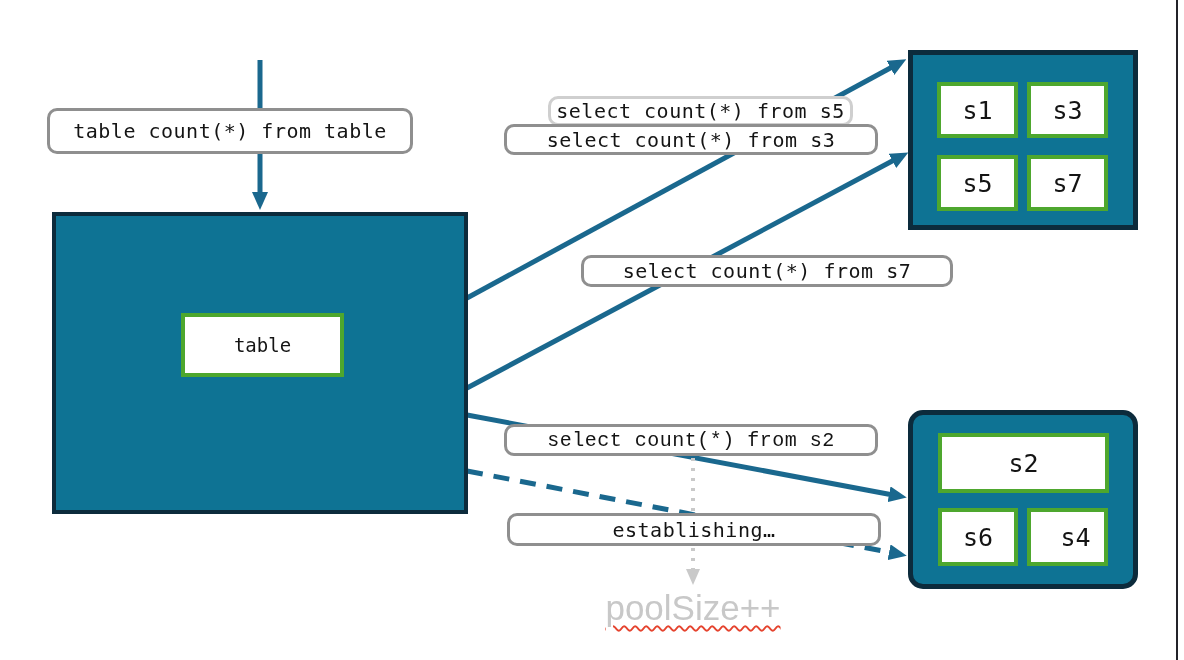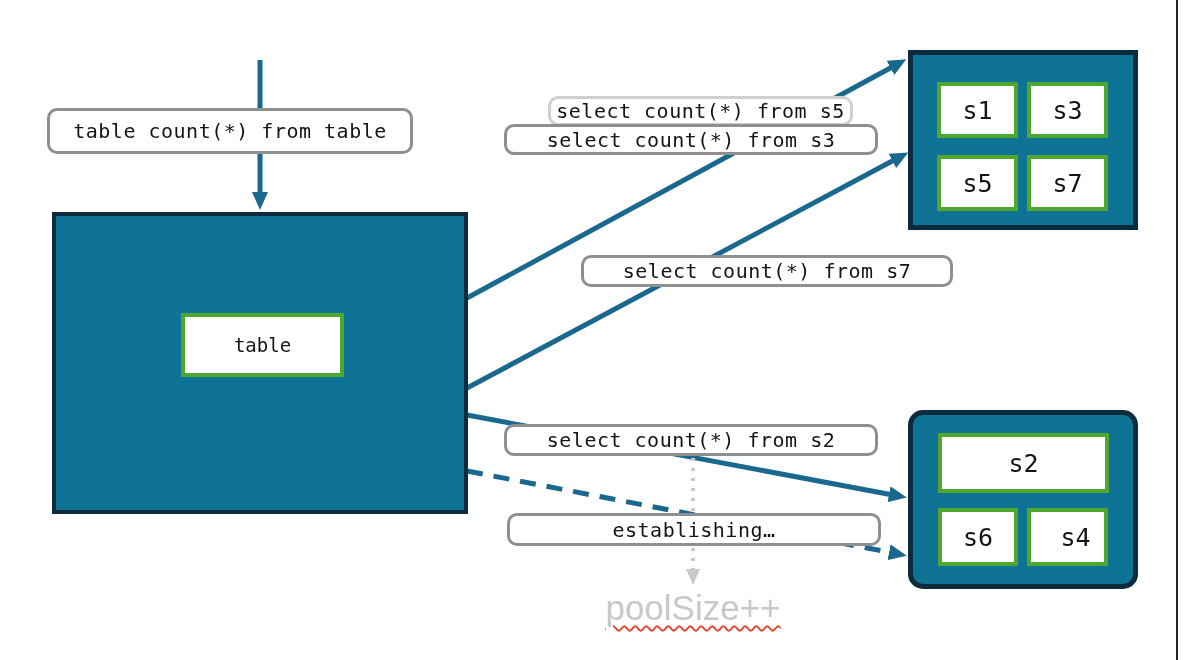--- a/index.html
+++ b/index.html
@@ -13,21 +13,21 @@
     position:absolute;box-sizing:border-box;background:#ffffff;
     border:3px solid #8f8f8f;border-radius:10px;z-index:3;
     display:flex;align-items:center;justify-content:center;
     font-size:20px;color:#141414;white-space:nowrap;letter-spacing:0.5px;
   }
   .qbox.light{border-color:#cfcfcf;}
   #q-table{left:47px;top:108px;width:366px;height:46px;}
   #q-s5{left:504px;top:96px;width:305px;height:30px;z-index:2;margin-left:44px;}
   #q-s3{left:504px;top:124px;width:374px;height:31px;}
   #q-s7{left:581px;top:255px;width:372px;height:32px;}
-  #q-s2{left:504px;top:424px;width:374px;height:32px;}
+  #q-s2{left:504px;top:424px;width:374px;height:32px;font-family:Liberation Mono, monospace;}
   #q-est{left:507px;top:513px;width:374px;height:33px;}
   
   .bignode{
     position:absolute;box-sizing:border-box;background:#0e7394;
     border:4px solid #0c2b3c;z-index:2;
   }
   #table-node{left:52px;top:212px;width:416px;height:302px;}
   .innerbox{
     position:absolute;box-sizing:border-box;background:#ffffff;
     border:4px solid #4ea72e;display:flex;align-items:center;justify-content:center;

